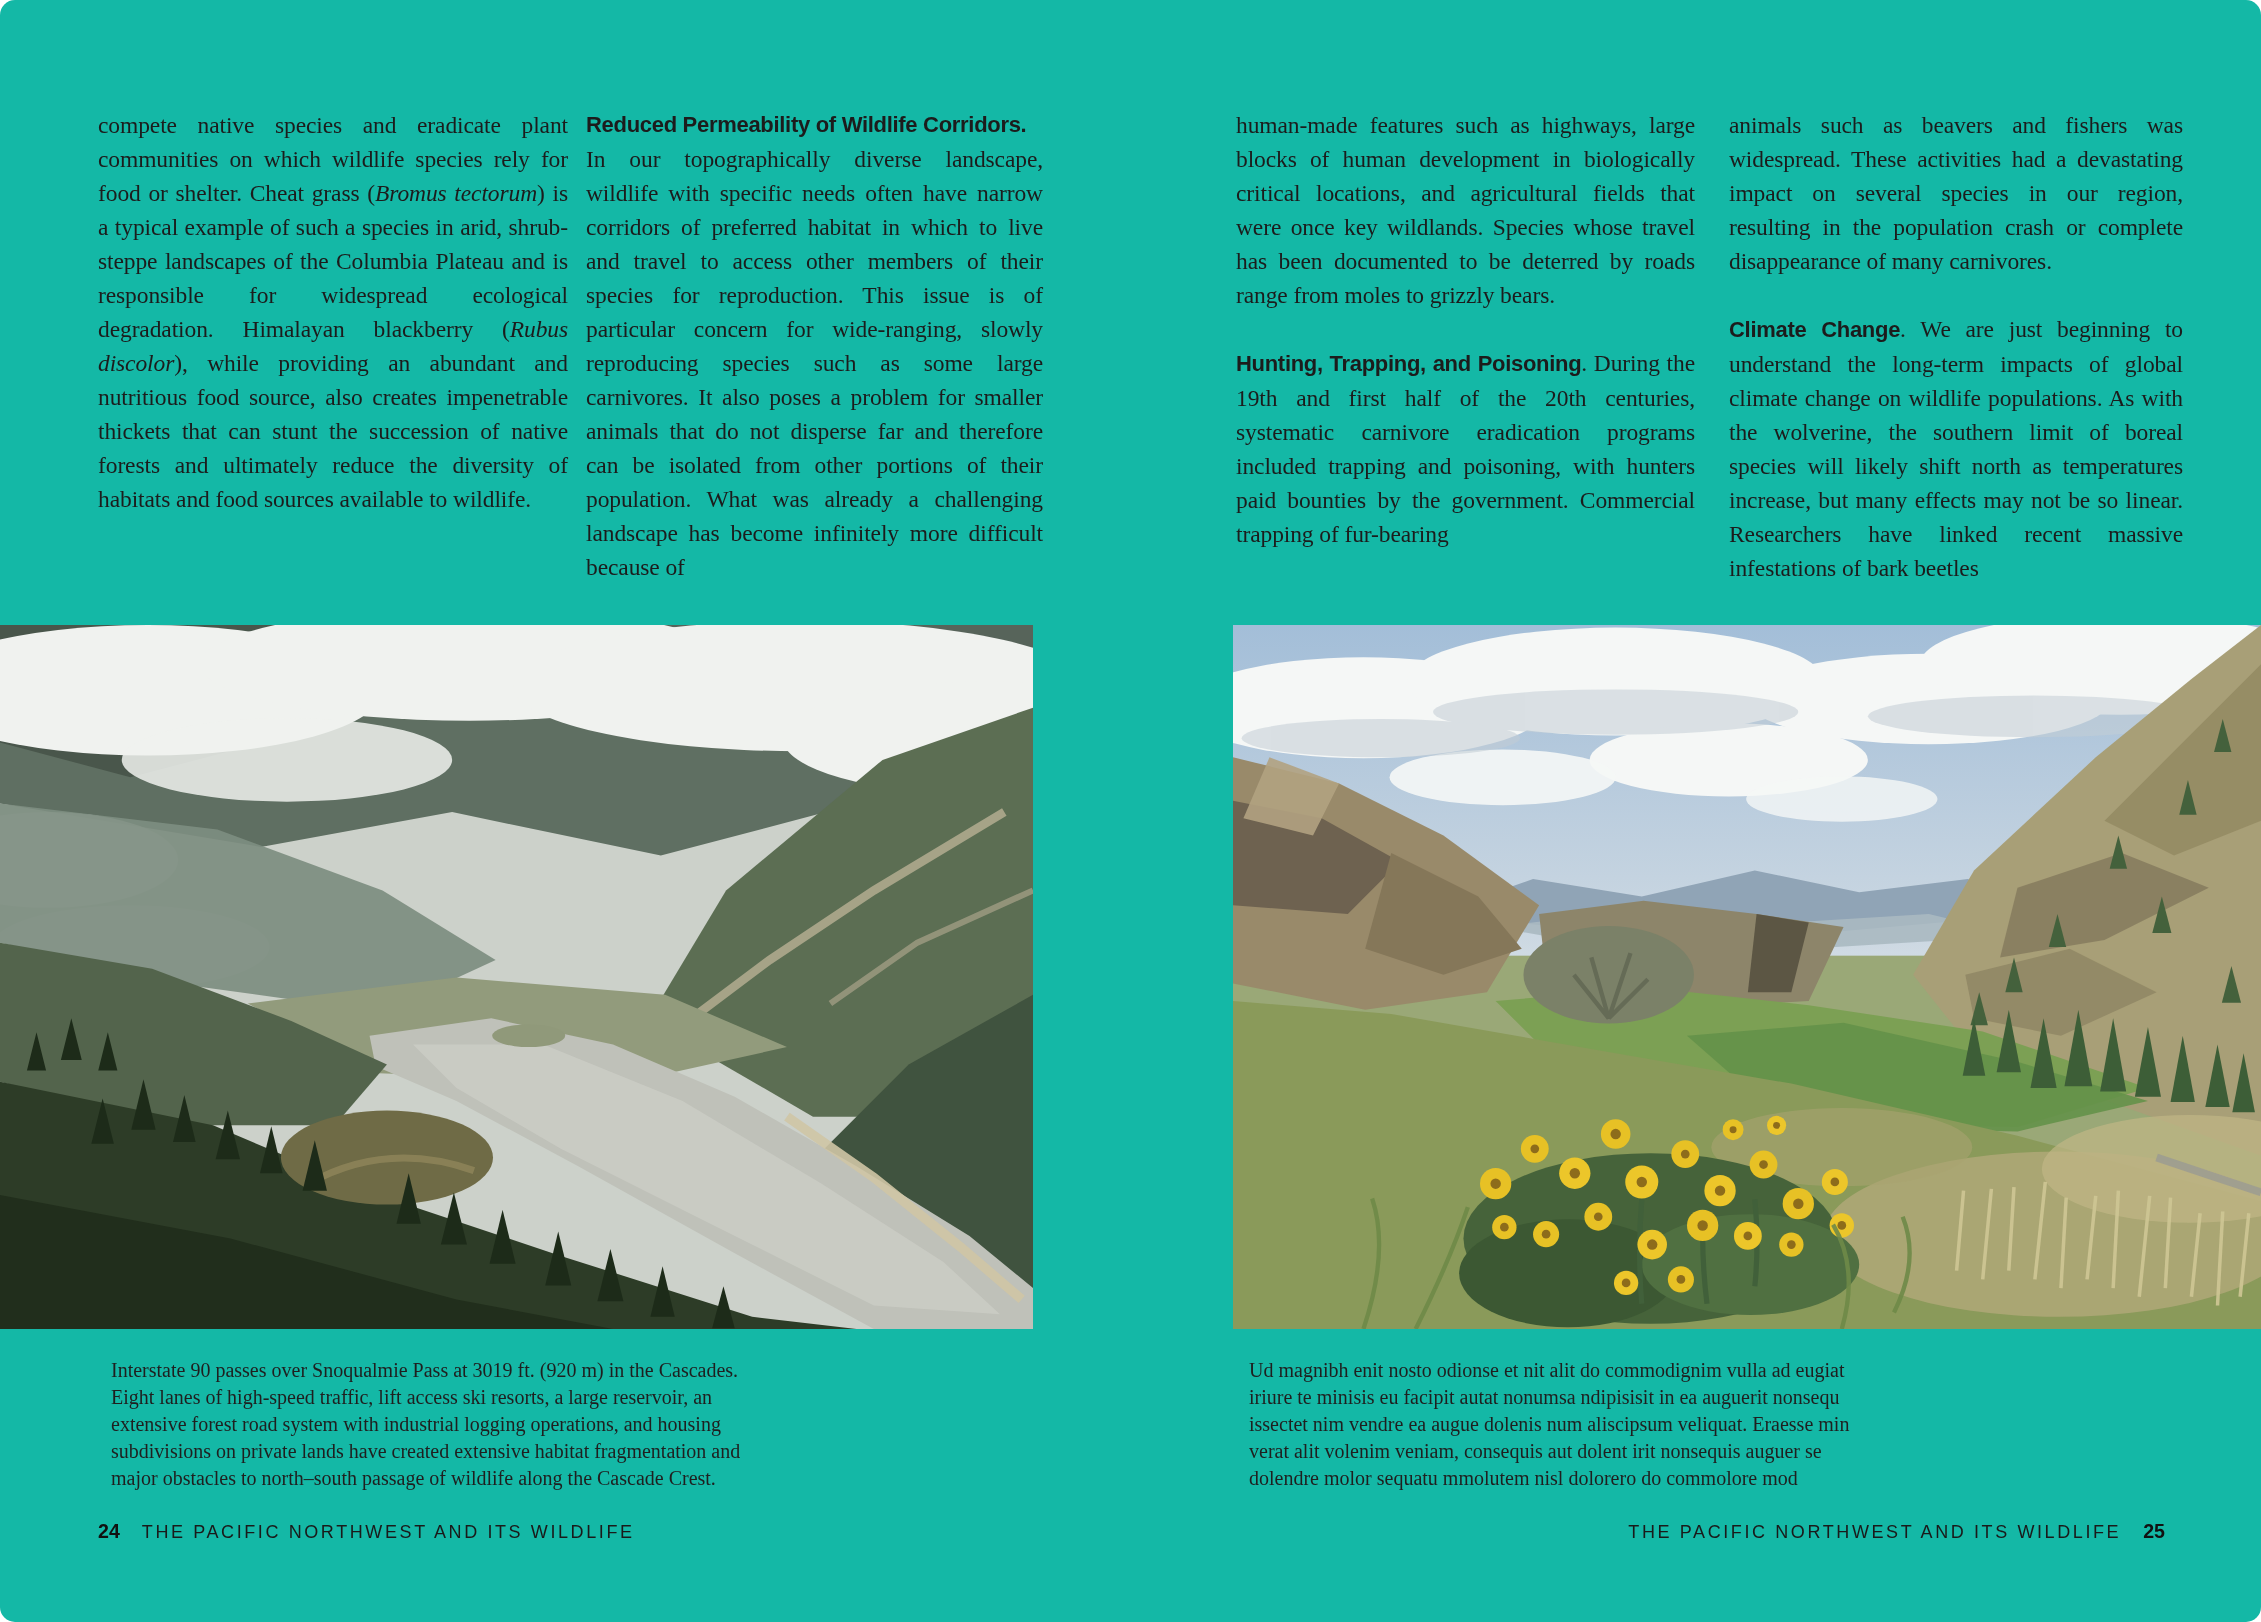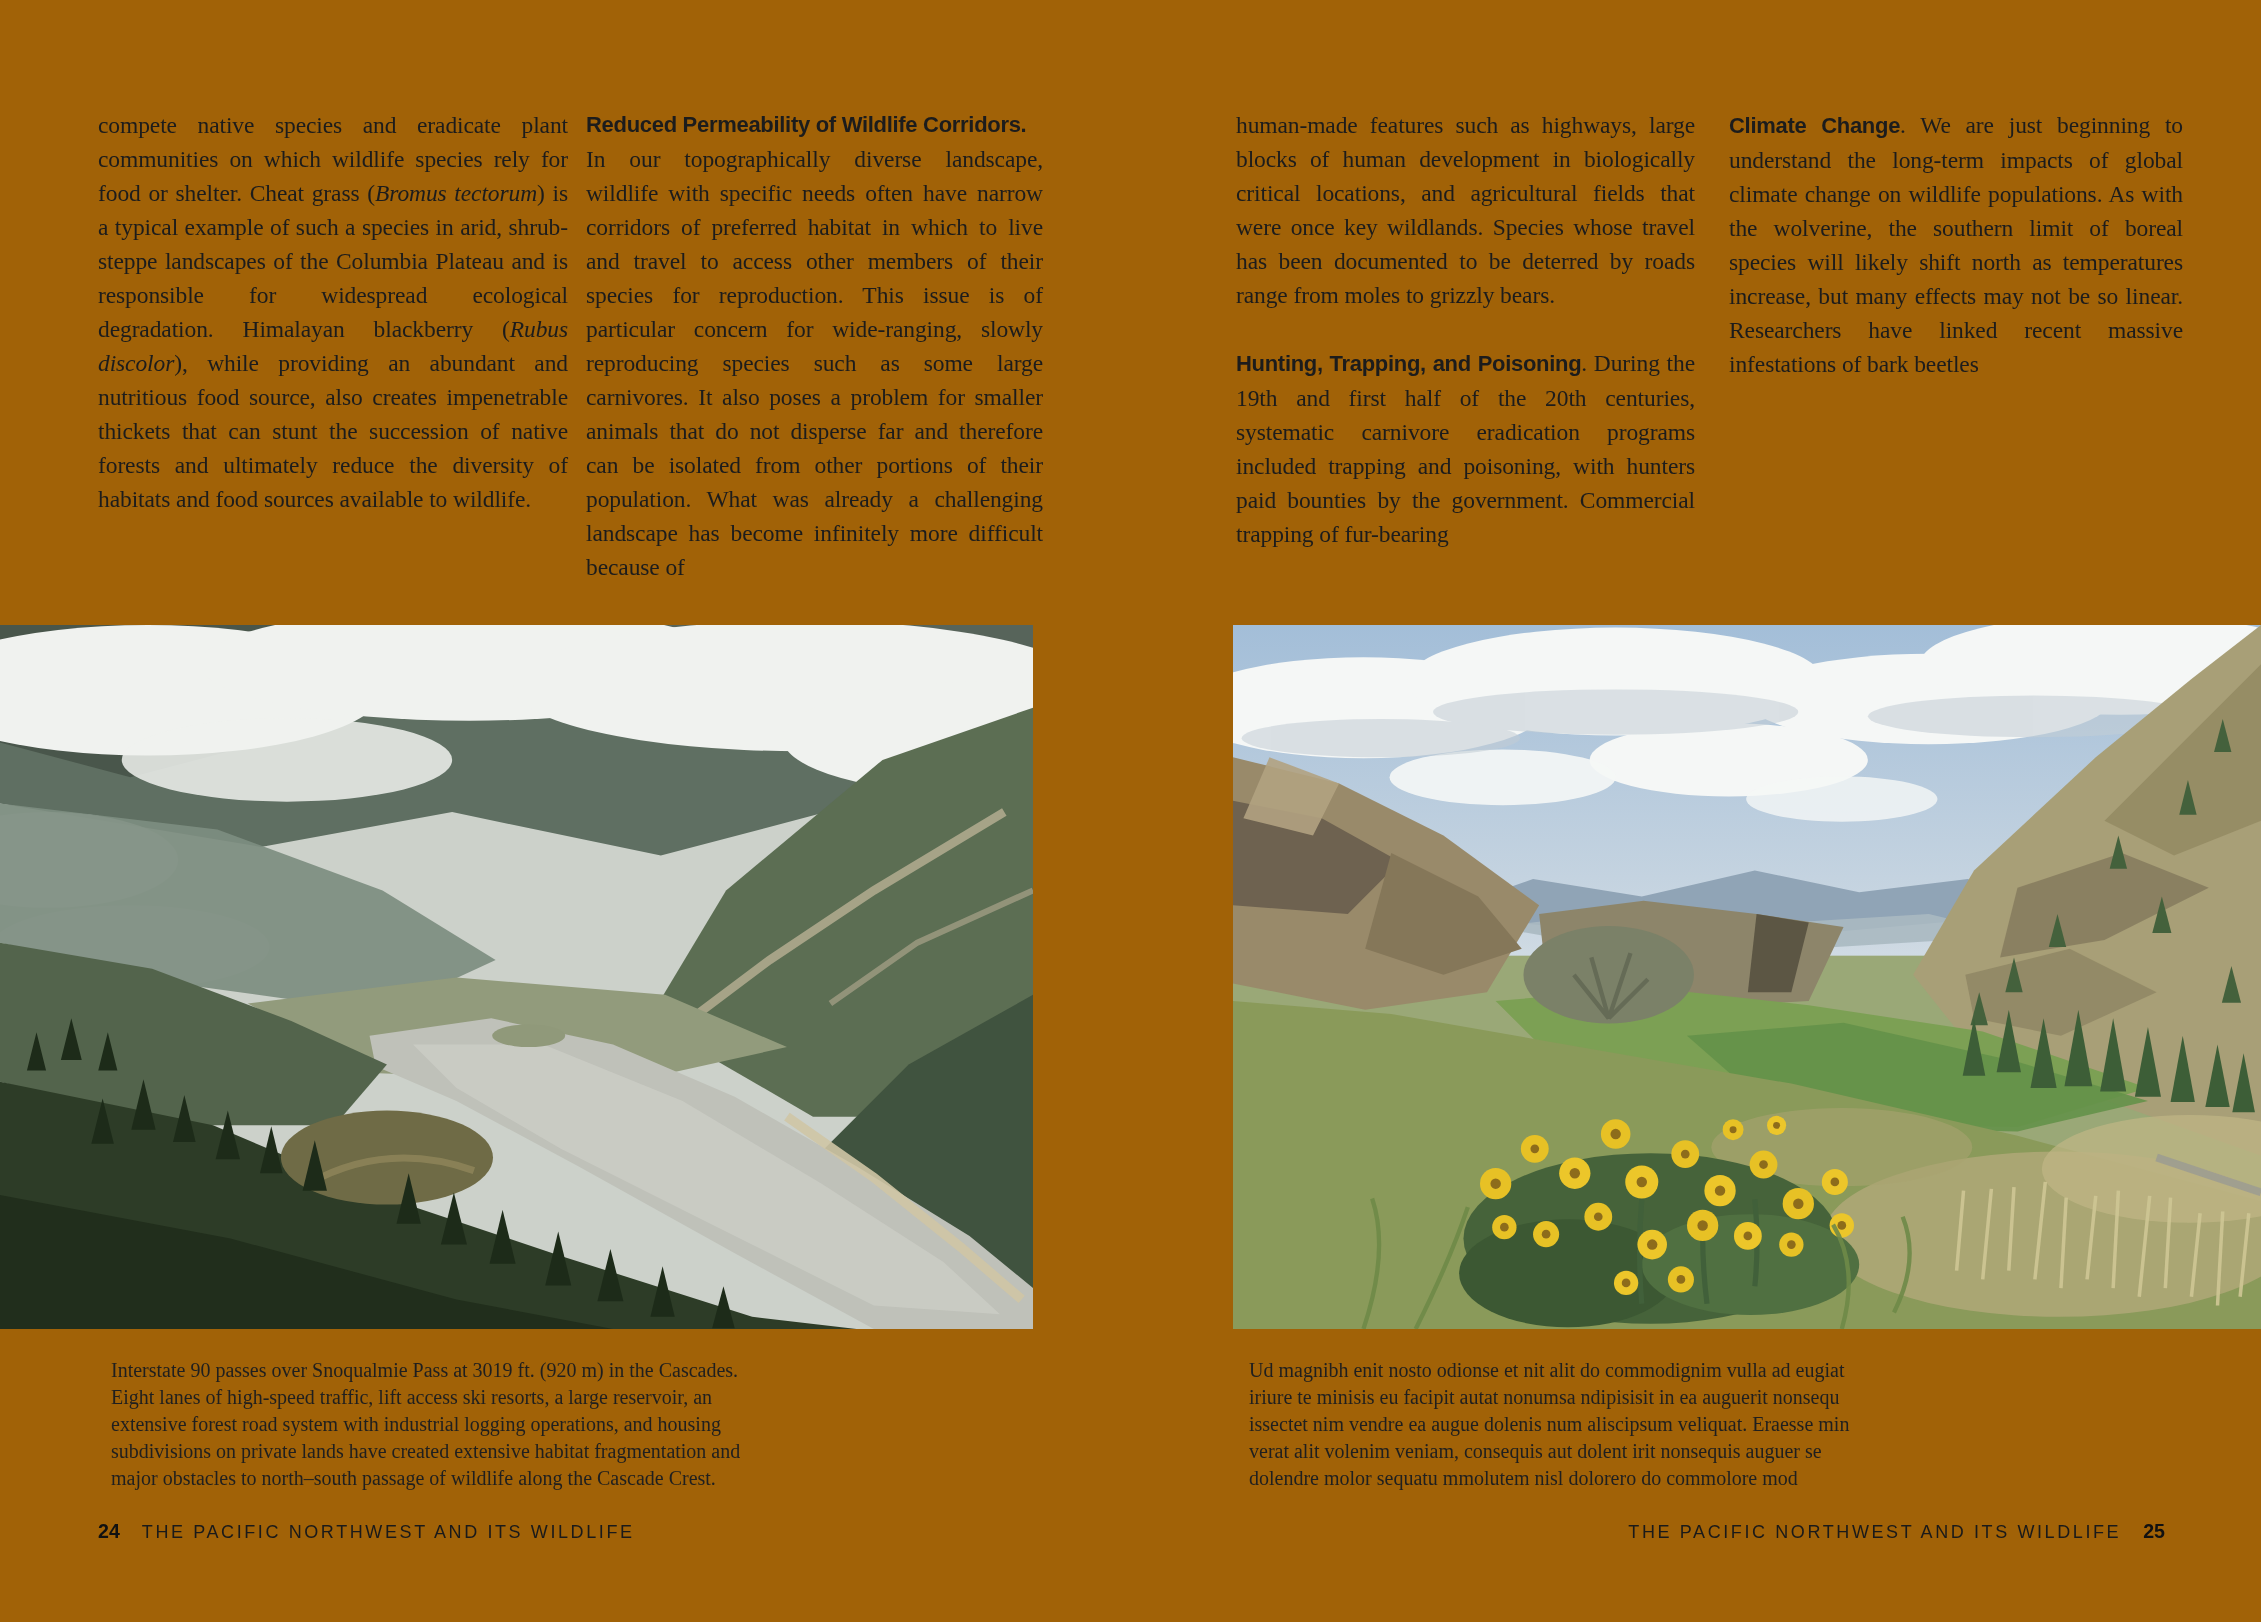--- a/index.html
+++ b/index.html
@@ -5,21 +5,21 @@
   * { box-sizing: border-box; }
   html, body { margin: 0; padding: 0; }
   body {
     width: 2261px; height: 1622px;
     background: #ffffff;
     position: relative;
     overflow: hidden;
     font-family: "Liberation Serif", "DejaVu Serif", serif;
     color: #1c1c1c;
   }
-  .spread { position: absolute; inset: 0; background: #a16207; }
+  .spread { position: absolute; inset: 0; background: #14b8a6; border-radius: 15px; }
 
   
   .col { position: absolute; top: 108px; }
   #col-0 { left: 98px;  width: 470px; }
   #col-1 { left: 586px;  width: 457px; }
   #col-2 { left: 1236px; width: 459px; }
   #col-3 { left: 1729px; width: 454px; }
   .body-par {
     margin: 0;
     font-size: 23.5px;
@@ -135,20 +135,21 @@
   <footer class="folio" id="folio-left">
     <span class="pagenum">24</span>
     <span class="running">THE PACIFIC NORTHWEST AND ITS WILDLIFE</span>
   </footer>
 
   <div class="col" id="col-2">
       <p class="body-par"><span class="seg-normal">human-made features such as highways, large blocks of human development in biologically critical locations, and agricultural fields that were once key wildlands. Species whose travel has been documented to be deterred by roads range from moles to grizzly bears.</span></p>
       <p class="body-par"><span class="seg-bold">Hunting, Trapping, and Poisoning</span><span class="seg-normal">. During the 19th and first half of the 20th centuries, systematic carnivore eradication programs included trapping and poisoning, with hunters paid bounties by the government. Commercial trapping of fur-bearing</span></p>
     </div>
   <div class="col" id="col-3">
+      <p class="body-par"><span class="seg-normal">animals such as beavers and fishers was widespread. These activities had a devastating impact on several species in our region, resulting in the population crash or complete disappearance of many carnivores.</span></p>
       <p class="body-par"><span class="seg-bold">Climate Change</span><span class="seg-normal">. We are just beginning to understand the long-term impacts of global climate change on wildlife populations. As with the wolverine, the southern limit of boreal species will likely shift north as temperatures increase, but many effects may not be so linear. Researchers have linked recent massive infestations of bark beetles</span></p>
     </div>
 
   <figure class="photo" id="photo-right" aria-label="arid canyon valley with yellow balsamroot wildflowers, sagebrush, grassy slopes and scattered conifers under blue sky">
     <svg viewBox="0 0 1182 809" preserveAspectRatio="none" role="img">
       <defs>
         <linearGradient id="skyR" x1="0" y1="0" x2="0" y2="1">
           <stop offset="0" stop-color="#a3bed8"></stop>
           <stop offset="0.8" stop-color="#ccd8e2"></stop>
           <stop offset="1" stop-color="#dde4e8"></stop>

